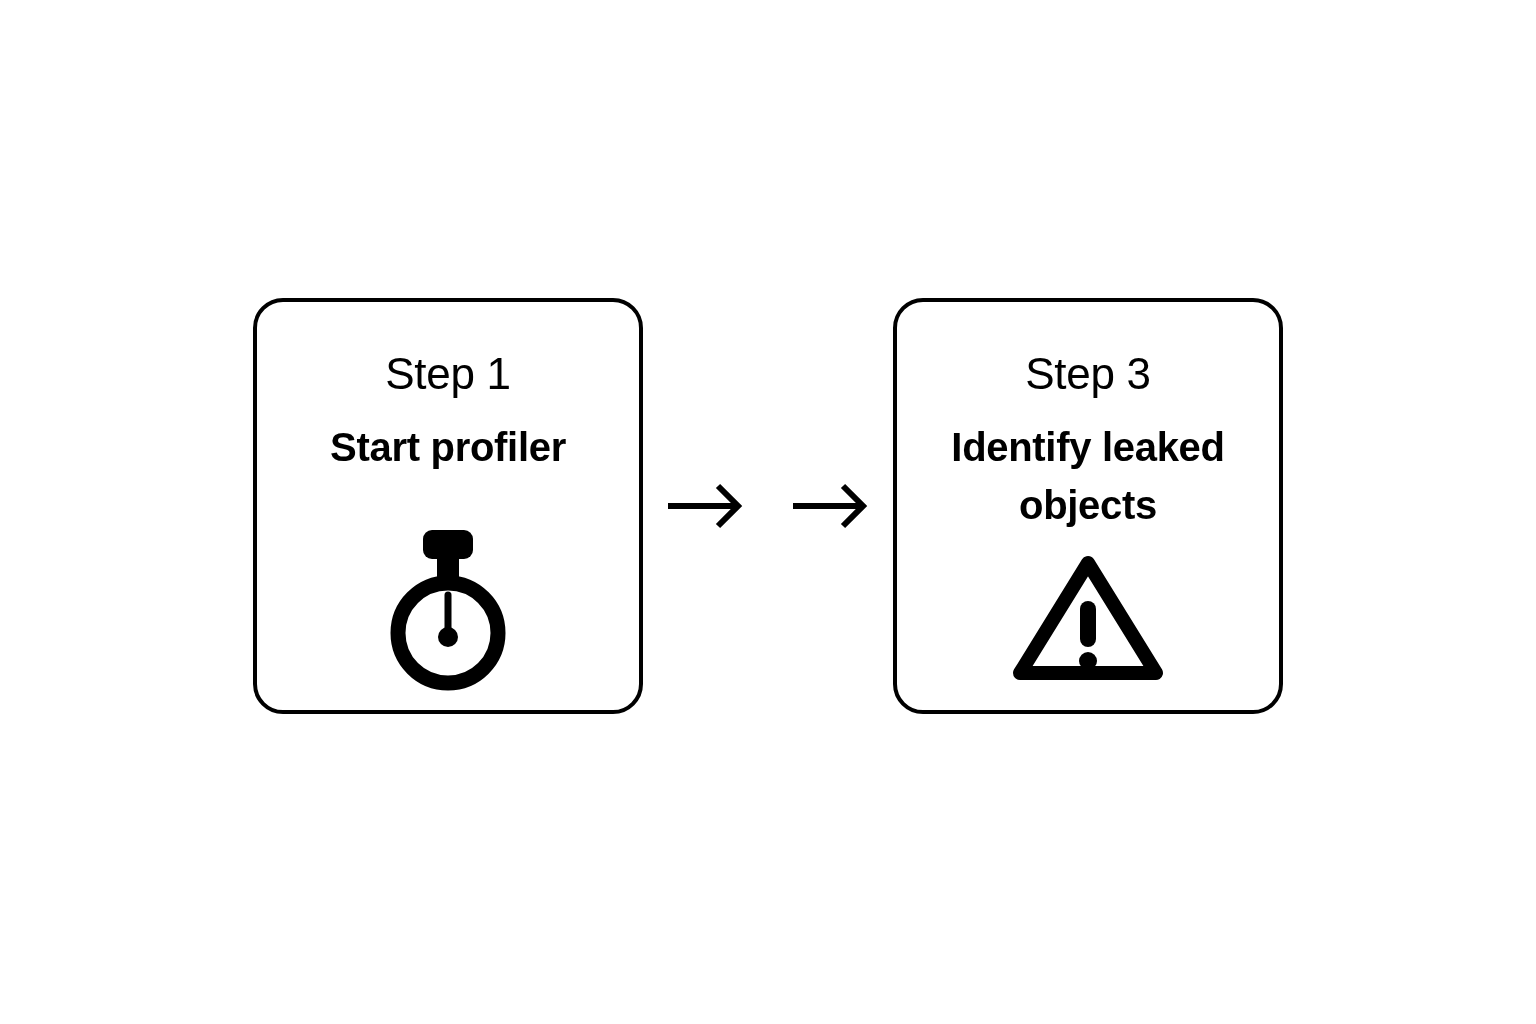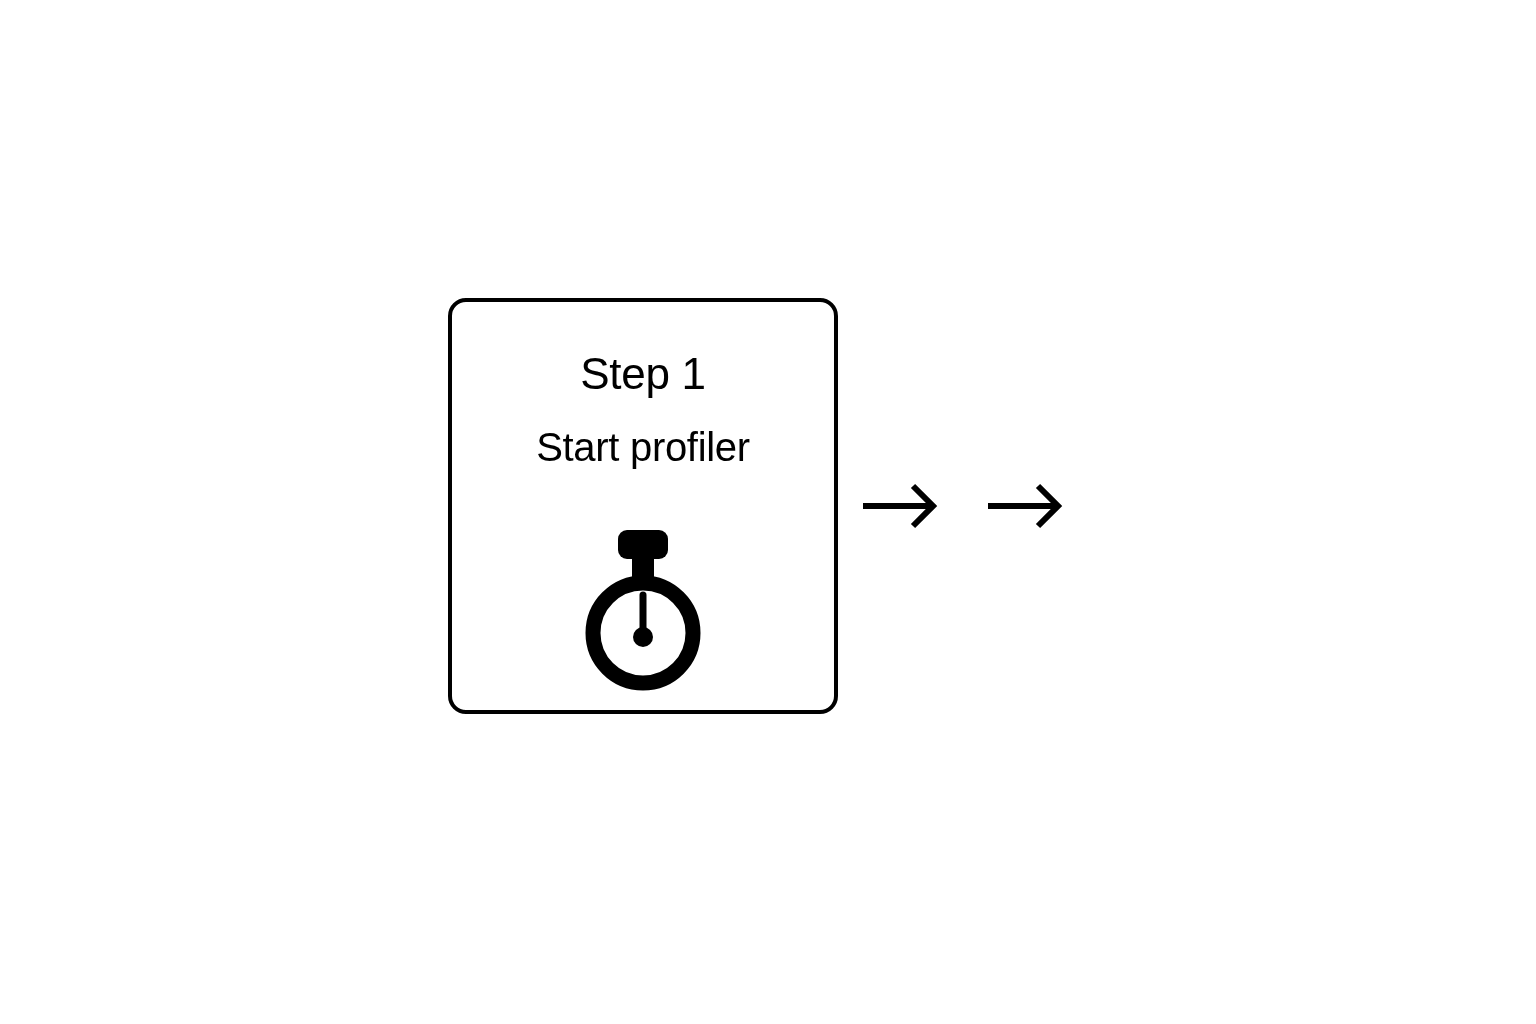--- a/index.html
+++ b/index.html
@@ -34,21 +34,21 @@
     align-items: center;
     justify-content: center;
   }
 
   .step-box {
     position: relative;
     box-sizing: border-box;
     width: 390px;
     height: 416px;
     border: 4px solid #000000;
-    border-radius: 18px;
+    border-radius: 30px;
     background: #ffffff;
     display: flex;
     flex-direction: column;
     align-items: center;
     flex: 0 0 auto;
   }
 
   .step-title {
     font-size: 44px;
     line-height: 1.0;
@@ -56,21 +56,21 @@
     letter-spacing: -0.3px;
     text-align: center;
     margin-top: 50px;
     color: #000000;
     white-space: nowrap;
   }
 
   .step-desc {
     font-size: 40px;
     line-height: 1.45;
-    font-weight: 400;
+    font-weight: 700;
     letter-spacing: -0.3px;
     text-align: center;
     margin-top: 22px;
     padding: 0 14px;
     color: #000000;
   }
 
   .step-icon {
     position: absolute;
     bottom: 26px;
@@ -139,15 +139,28 @@
     </div>
 
 
     <div class="arrow">
       <svg width="80" height="48" viewBox="0 0 80 48" aria-hidden="true">
         <line x1="2" y1="24" x2="70" y2="24" stroke="#000000" stroke-width="6"></line>
         <polyline points="52,4 72,24 52,44" fill="none" stroke="#000000" stroke-width="6" stroke-linecap="butt" stroke-linejoin="miter"></polyline>
       </svg>
     </div>
 
+    <div class="step-box two-line">
+      <div class="step-title">Step 3</div>
+      <div class="step-desc">Identify leaked objects</div>
+      <div class="step-icon">
+        <svg class="icon-svg" width="160" height="136" viewBox="0 0 160 136" aria-hidden="true">
+          <path d="M80 12 L148 122 L12 122 Z" fill="none" stroke="#000000" stroke-width="14" stroke-linejoin="round"></path>
+
+          <rect x="72" y="50" width="16" height="46" rx="8" ry="8" fill="#000000"></rect>
+
+          <circle cx="80" cy="110" r="9" fill="#000000"></circle>
+        </svg>
+      </div>
+    </div>
 
   </div>
 </div>
 
 </body></html>

